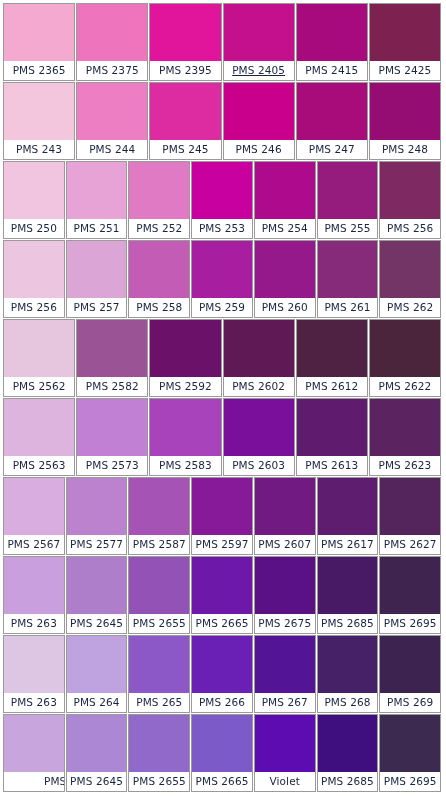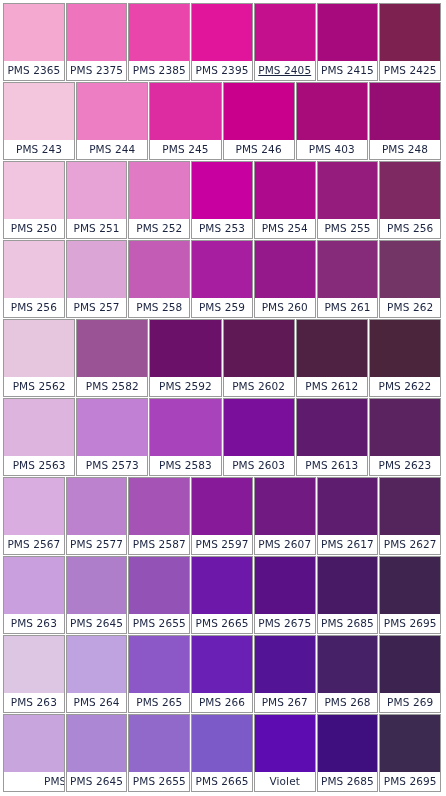--- a/index.html
+++ b/index.html
@@ -73,24 +73,20 @@
     <div class="swatch-row">
       <div class="swatch-cell" style="border-color: rgb(154, 154, 154);">
         <div class="swatch-color" style="background-color: rgb(244, 169, 208);"></div>
         <div class="swatch-label" style="color: rgb(26, 35, 64);">PMS 2365</div>
       </div>
       <div class="swatch-cell" style="border-color: rgb(154, 154, 154);">
         <div class="swatch-color" style="background-color: rgb(238, 116, 189);"></div>
         <div class="swatch-label" style="color: rgb(26, 35, 64);">PMS 2375</div>
       </div>
       <div class="swatch-cell" style="border-color: rgb(154, 154, 154);">
-        <div class="swatch-color" style="background-color: rgb(234, 69, 171);"></div>
-        <div class="swatch-label" style="color: rgb(26, 35, 64);">PMS 2385</div>
-      </div>
-      <div class="swatch-cell" style="border-color: rgb(154, 154, 154);">
         <div class="swatch-color" style="background-color: rgb(224, 21, 155);"></div>
         <div class="swatch-label" style="color: rgb(26, 35, 64);">PMS 2395</div>
       </div>
       <div class="swatch-cell" style="border-color: rgb(154, 154, 154);">
         <div class="swatch-color" style="background-color: rgb(196, 16, 140);"></div>
         <div class="swatch-label" style="color: rgb(26, 35, 64); text-decoration: underline;">PMS 2405</div>
       </div>
       <div class="swatch-cell" style="border-color: rgb(154, 154, 154);">
         <div class="swatch-color" style="background-color: rgb(166, 10, 124);"></div>
         <div class="swatch-label" style="color: rgb(26, 35, 64);">PMS 2415</div>
@@ -112,21 +108,21 @@
       <div class="swatch-cell" style="border-color: rgb(154, 154, 154);">
         <div class="swatch-color" style="background-color: rgb(221, 43, 162);"></div>
         <div class="swatch-label" style="color: rgb(26, 35, 64);">PMS 245</div>
       </div>
       <div class="swatch-cell" style="border-color: rgb(154, 154, 154);">
         <div class="swatch-color" style="background-color: rgb(200, 0, 140);"></div>
         <div class="swatch-label" style="color: rgb(26, 35, 64);">PMS 246</div>
       </div>
       <div class="swatch-cell" style="border-color: rgb(154, 154, 154);">
         <div class="swatch-color" style="background-color: rgb(168, 11, 122);"></div>
-        <div class="swatch-label" style="color: rgb(26, 35, 64);">PMS 403</div>
+        <div class="swatch-label" style="color: rgb(26, 35, 64);">PMS 247</div>
       </div>
       <div class="swatch-cell" style="border-color: rgb(154, 154, 154);">
         <div class="swatch-color" style="background-color: rgb(149, 12, 114);"></div>
         <div class="swatch-label" style="color: rgb(26, 35, 64);">PMS 248</div>
       </div>
     </div>
     <div class="swatch-row">
       <div class="swatch-cell" style="border-color: rgb(154, 154, 154);">
         <div class="swatch-color" style="background-color: rgb(241, 197, 224);"></div>
         <div class="swatch-label" style="color: rgb(26, 35, 64);">PMS 250</div>

